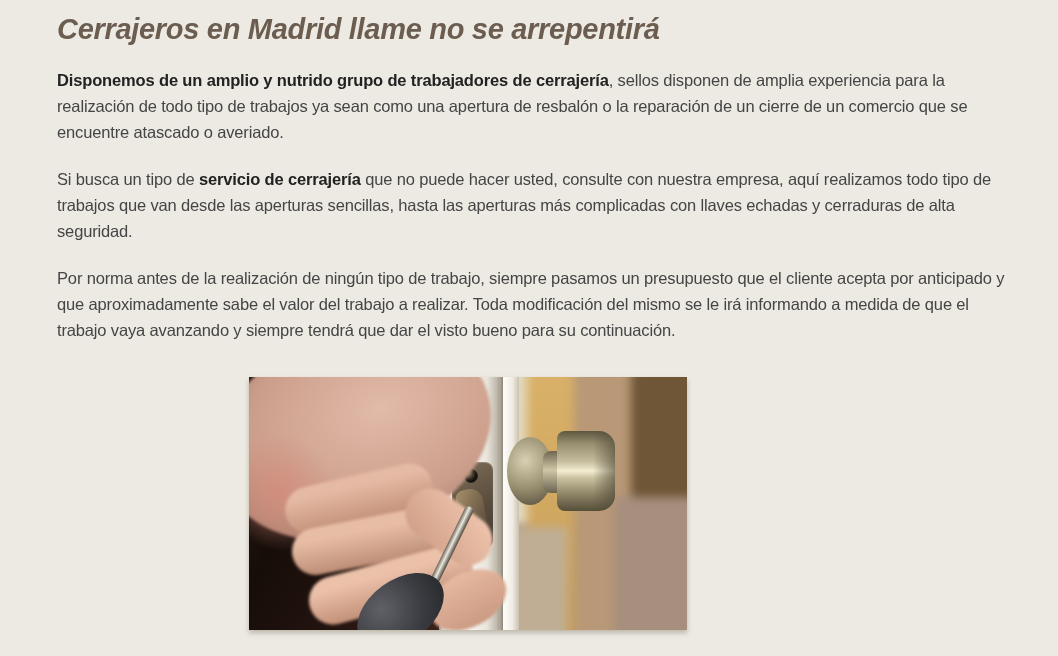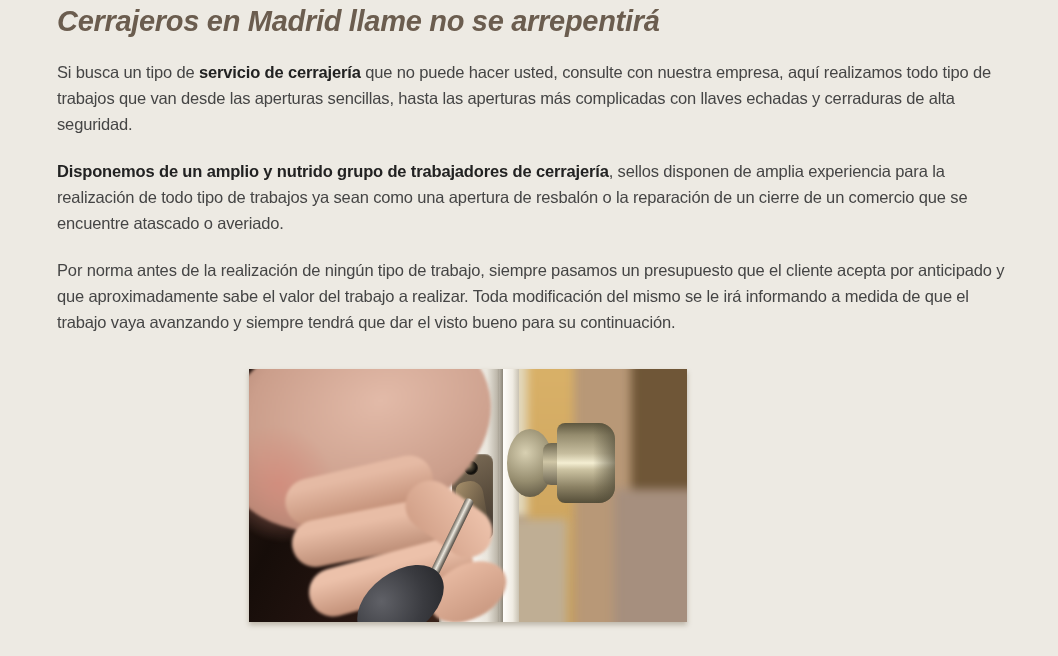--- a/index.html
+++ b/index.html
@@ -6,21 +6,21 @@
   * { margin:0; padding:0; box-sizing:border-box; }
   html,body { width:1058px; height:656px; }
   body {
     background:#edeae3;
     font-family:"Liberation Sans", sans-serif;
     overflow:hidden;
   }
   .page { position:relative; width:1058px; height:656px; }
 
   h1.page-title {
-    margin:4px 0 0 57px;
+    margin:12px 0 0 57px;
     font-size:29px;
     line-height:34px;
     font-weight:700;
     font-style:italic;
     letter-spacing:-0.3px;
     color:#6b5d4f;
   }
   p.para {
     margin:21px 0 0 57px;
     width:952px;
@@ -105,23 +105,23 @@
               transform:rotate(-36deg);
               background:radial-gradient(circle at 35% 30%,#606167,#3a3b40 55%,#232427); }
 </style>
 </head>
 <body>
 
 <main class="page">
 
   <h1 class="page-title">Cerrajeros en Madrid llame no se arrepentirá</h1>
 
+  <p class="para"><span></span><strong>Disponemos de un amplio y nutrido grupo de trabajadores de cerrajería</strong><span>, sellos disponen de amplia experiencia para la realización de todo tipo de trabajos ya sean como una apertura de resbalón o la reparación de un cierre de un comercio que se encuentre atascado o averiado.</span></p>
+
   <p class="para"><span>Si busca un tipo de </span><strong>servicio de cerrajería</strong><span> que no puede hacer usted, consulte con nuestra empresa, aquí realizamos todo tipo de trabajos que van desde las aperturas sencillas, hasta las aperturas más complicadas con llaves echadas y cerraduras de alta seguridad.</span></p>
-
-  <p class="para"><span></span><strong>Disponemos de un amplio y nutrido grupo de trabajadores de cerrajería</strong><span>, sellos disponen de amplia experiencia para la realización de todo tipo de trabajos ya sean como una apertura de resbalón o la reparación de un cierre de un comercio que se encuentre atascado o averiado.</span></p>
 
   <p class="para"><span>Por norma antes de la realización de ningún tipo de trabajo, siempre pasamos un presupuesto que el cliente acepta por anticipado y que aproximadamente sabe el valor del trabajo a realizar. Toda modificación del mismo se le irá informando a medida de que el trabajo vaya avanzando y siempre tendrá que dar el visto bueno para su continuación.</span><strong></strong><span></span></p>
 
   <figure class="photo">
     <div class="ph-bg-left"></div>
     <div class="ph-room">
       <div class="r-cream"></div>
       <div class="r-gold"></div>
       <div class="r-tan"></div>
       <div class="r-dark"></div>

